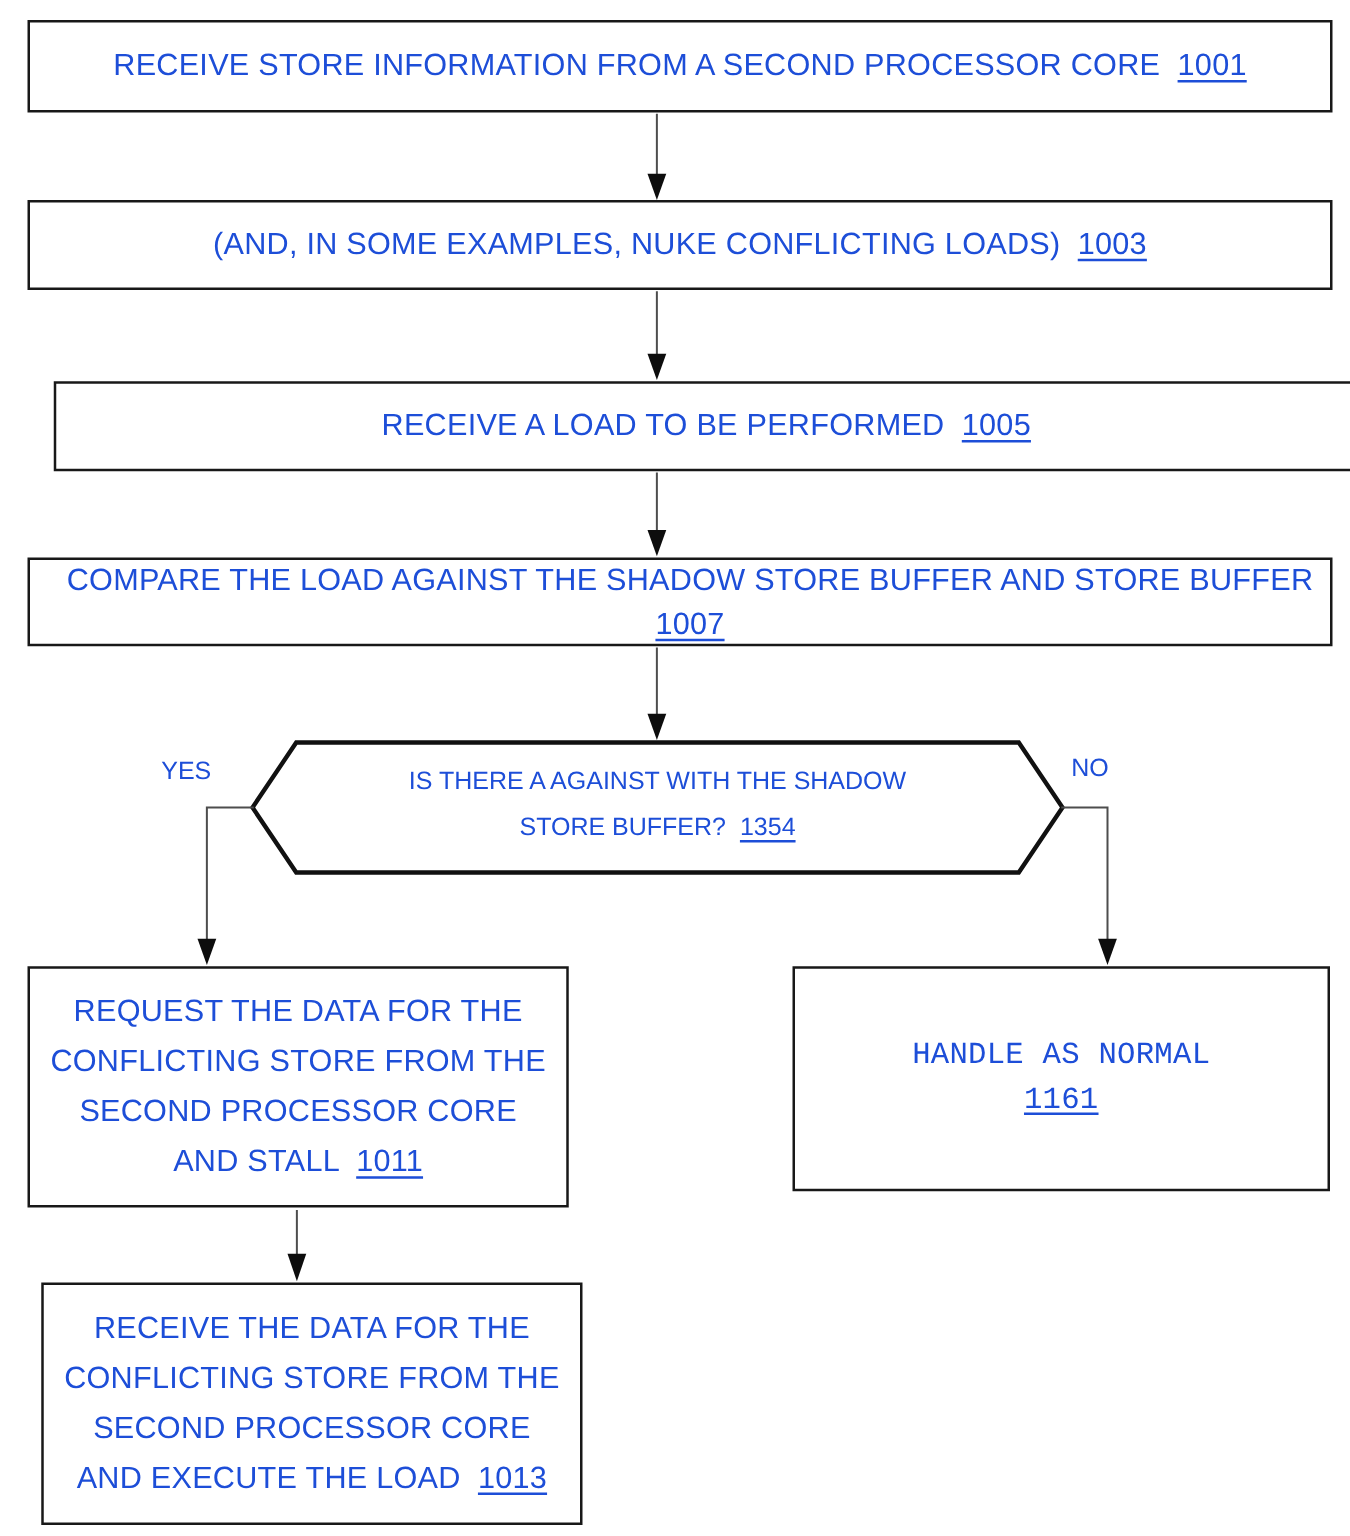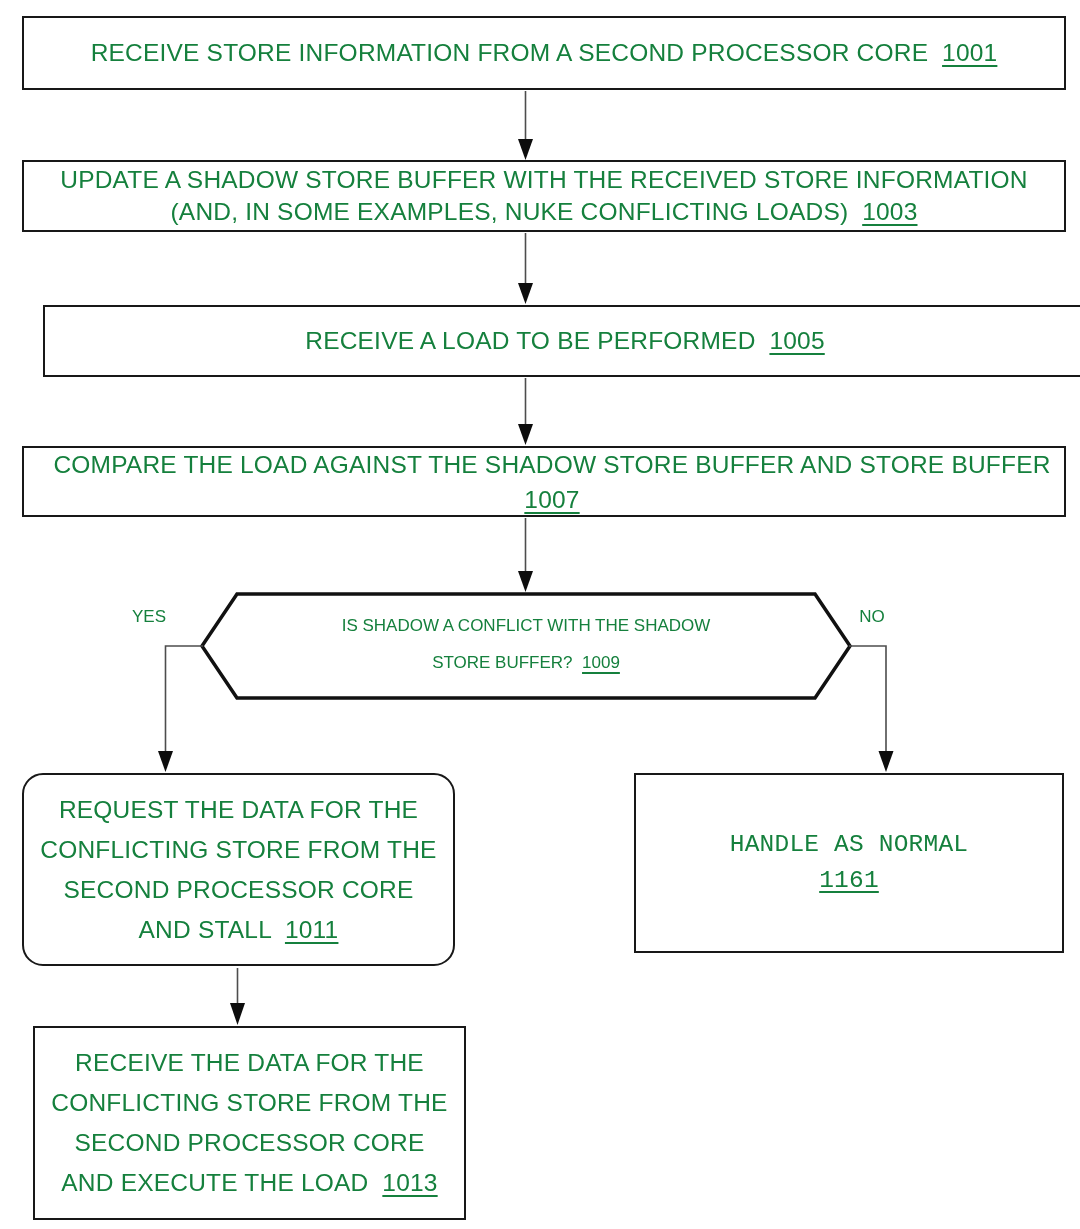--- a/index.html
+++ b/index.html
@@ -1,21 +1,21 @@
 <!DOCTYPE html>
 <html><head>
 <meta charset="utf-8">
 <style>
   html,body{margin:0;padding:0;background:#ffffff;}
   .canvas{
     position:relative;
     width:1080px;height:1229px;
     background:#ffffff;
     font-family:"Liberation Sans", sans-serif;
-    color:#15803d;
+    color:#1d4ed8;
     overflow:hidden;
   }
   .wires{position:absolute;left:0;top:0;z-index:1;}
   .node{
     position:absolute;z-index:2;
     box-sizing:border-box;
     background:#ffffff;
     border:2px solid #181818;
     display:flex;flex-direction:column;
     justify-content:center;align-items:center;
@@ -24,36 +24,36 @@
     line-height:32px;
     letter-spacing:0.2px;
   }
   .plain{
     position:absolute;z-index:2;
     box-sizing:border-box;
     background:transparent;border:none;
     display:flex;flex-direction:column;
     justify-content:center;align-items:center;
     text-align:center;
-    font-size:17px;
+    font-size:20px;
   }
   .line{white-space:nowrap;}
   .label + .ref{margin-left:0.28em;}
   .ref{
     text-decoration:underline;
     text-decoration-thickness:2.2px;
     text-underline-offset:4px;
   }
   
   .n1001{left:22px;top:16px;width:1044px;height:74px;}
   .n1003{left:22px;top:160px;width:1044px;height:72px;}
   .n1005{left:22px;top:305px;width:1044px;height:72px;margin-left:21px;}
   .n1007{left:22px;top:446px;width:1044px;height:71px;line-height:35px;padding-left:16px;}
   .n1009{left:240px;top:605px;width:572px;height:78px;line-height:37px;}
-  .n1011{left:22px;top:773px;width:433px;height:193px;line-height:40px;border-radius:21px;}
+  .n1011{left:22px;top:773px;width:433px;height:193px;line-height:40px;}
   .n1013{left:21px;top:1026px;width:433px;height:194px;line-height:40px;margin-left:12px;}
   .n1015{left:634px;top:773px;width:430px;height:180px;line-height:36px;font-family:Liberation Mono, monospace;}
   .nyes{left:116px;top:604px;width:66px;height:26px;}
   .nno{left:843px;top:601px;width:58px;height:26px;justify-content:flex-end;}
 </style>
 </head>
 <body>
 
 <div class="canvas">
 
@@ -82,23 +82,20 @@
 
   <div class="node n1001">
     <div class="line">
       <span class="label">RECEIVE STORE INFORMATION FROM A SECOND PROCESSOR CORE</span>
       <span class="ref">1001</span>
     </div>
   </div>
 
   <div class="node n1003">
     <div class="line">
-      <span class="label">UPDATE A SHADOW STORE BUFFER WITH THE RECEIVED STORE INFORMATION</span>
-    </div>
-    <div class="line">
       <span class="label">(AND, IN SOME EXAMPLES, NUKE CONFLICTING LOADS)</span>
       <span class="ref">1003</span>
     </div>
   </div>
 
   <div class="node n1005">
     <div class="line">
       <span class="label">RECEIVE A LOAD TO BE PERFORMED</span>
       <span class="ref">1005</span>
     </div>
@@ -108,25 +105,25 @@
     <div class="line">
       <span class="label">COMPARE THE LOAD AGAINST THE SHADOW STORE BUFFER AND STORE BUFFER</span>
     </div>
     <div class="line">
       <span class="ref">1007</span>
     </div>
   </div>
 
   <div class="plain n1009">
     <div class="line">
-      <span class="label">IS SHADOW A CONFLICT WITH THE SHADOW</span>
+      <span class="label">IS THERE A AGAINST WITH THE SHADOW</span>
     </div>
     <div class="line">
       <span class="label">STORE BUFFER?</span>
-      <span class="ref">1009</span>
+      <span class="ref">1354</span>
     </div>
   </div>
 
   <div class="plain nyes">
     <span class="label">YES</span>
   </div>
   <div class="plain nno">
     <span class="label">NO</span>
   </div>
 

